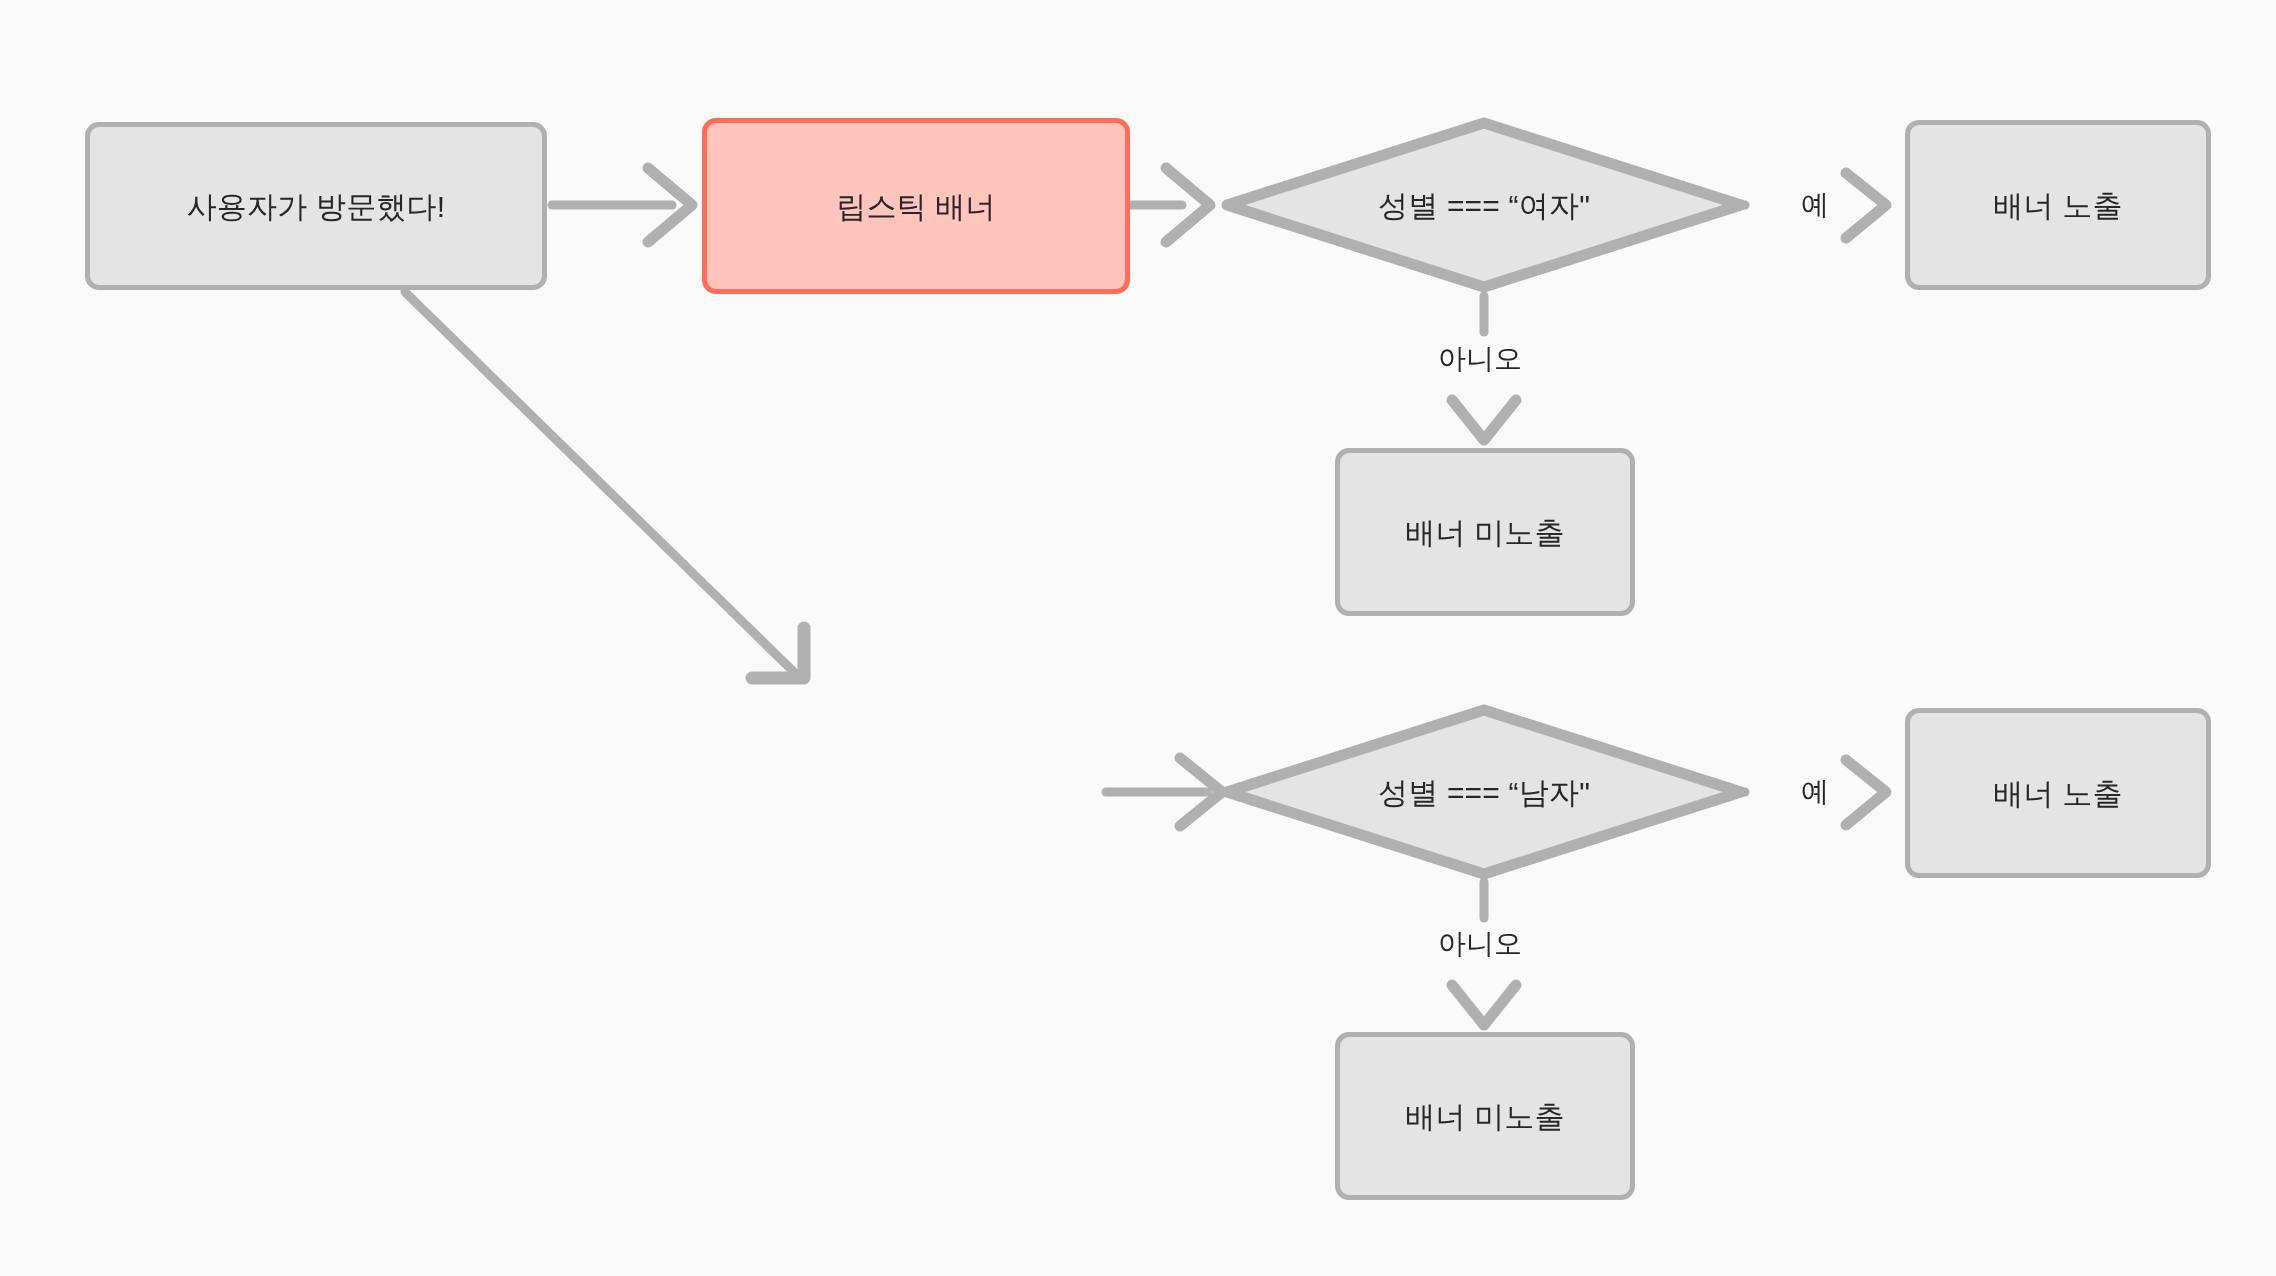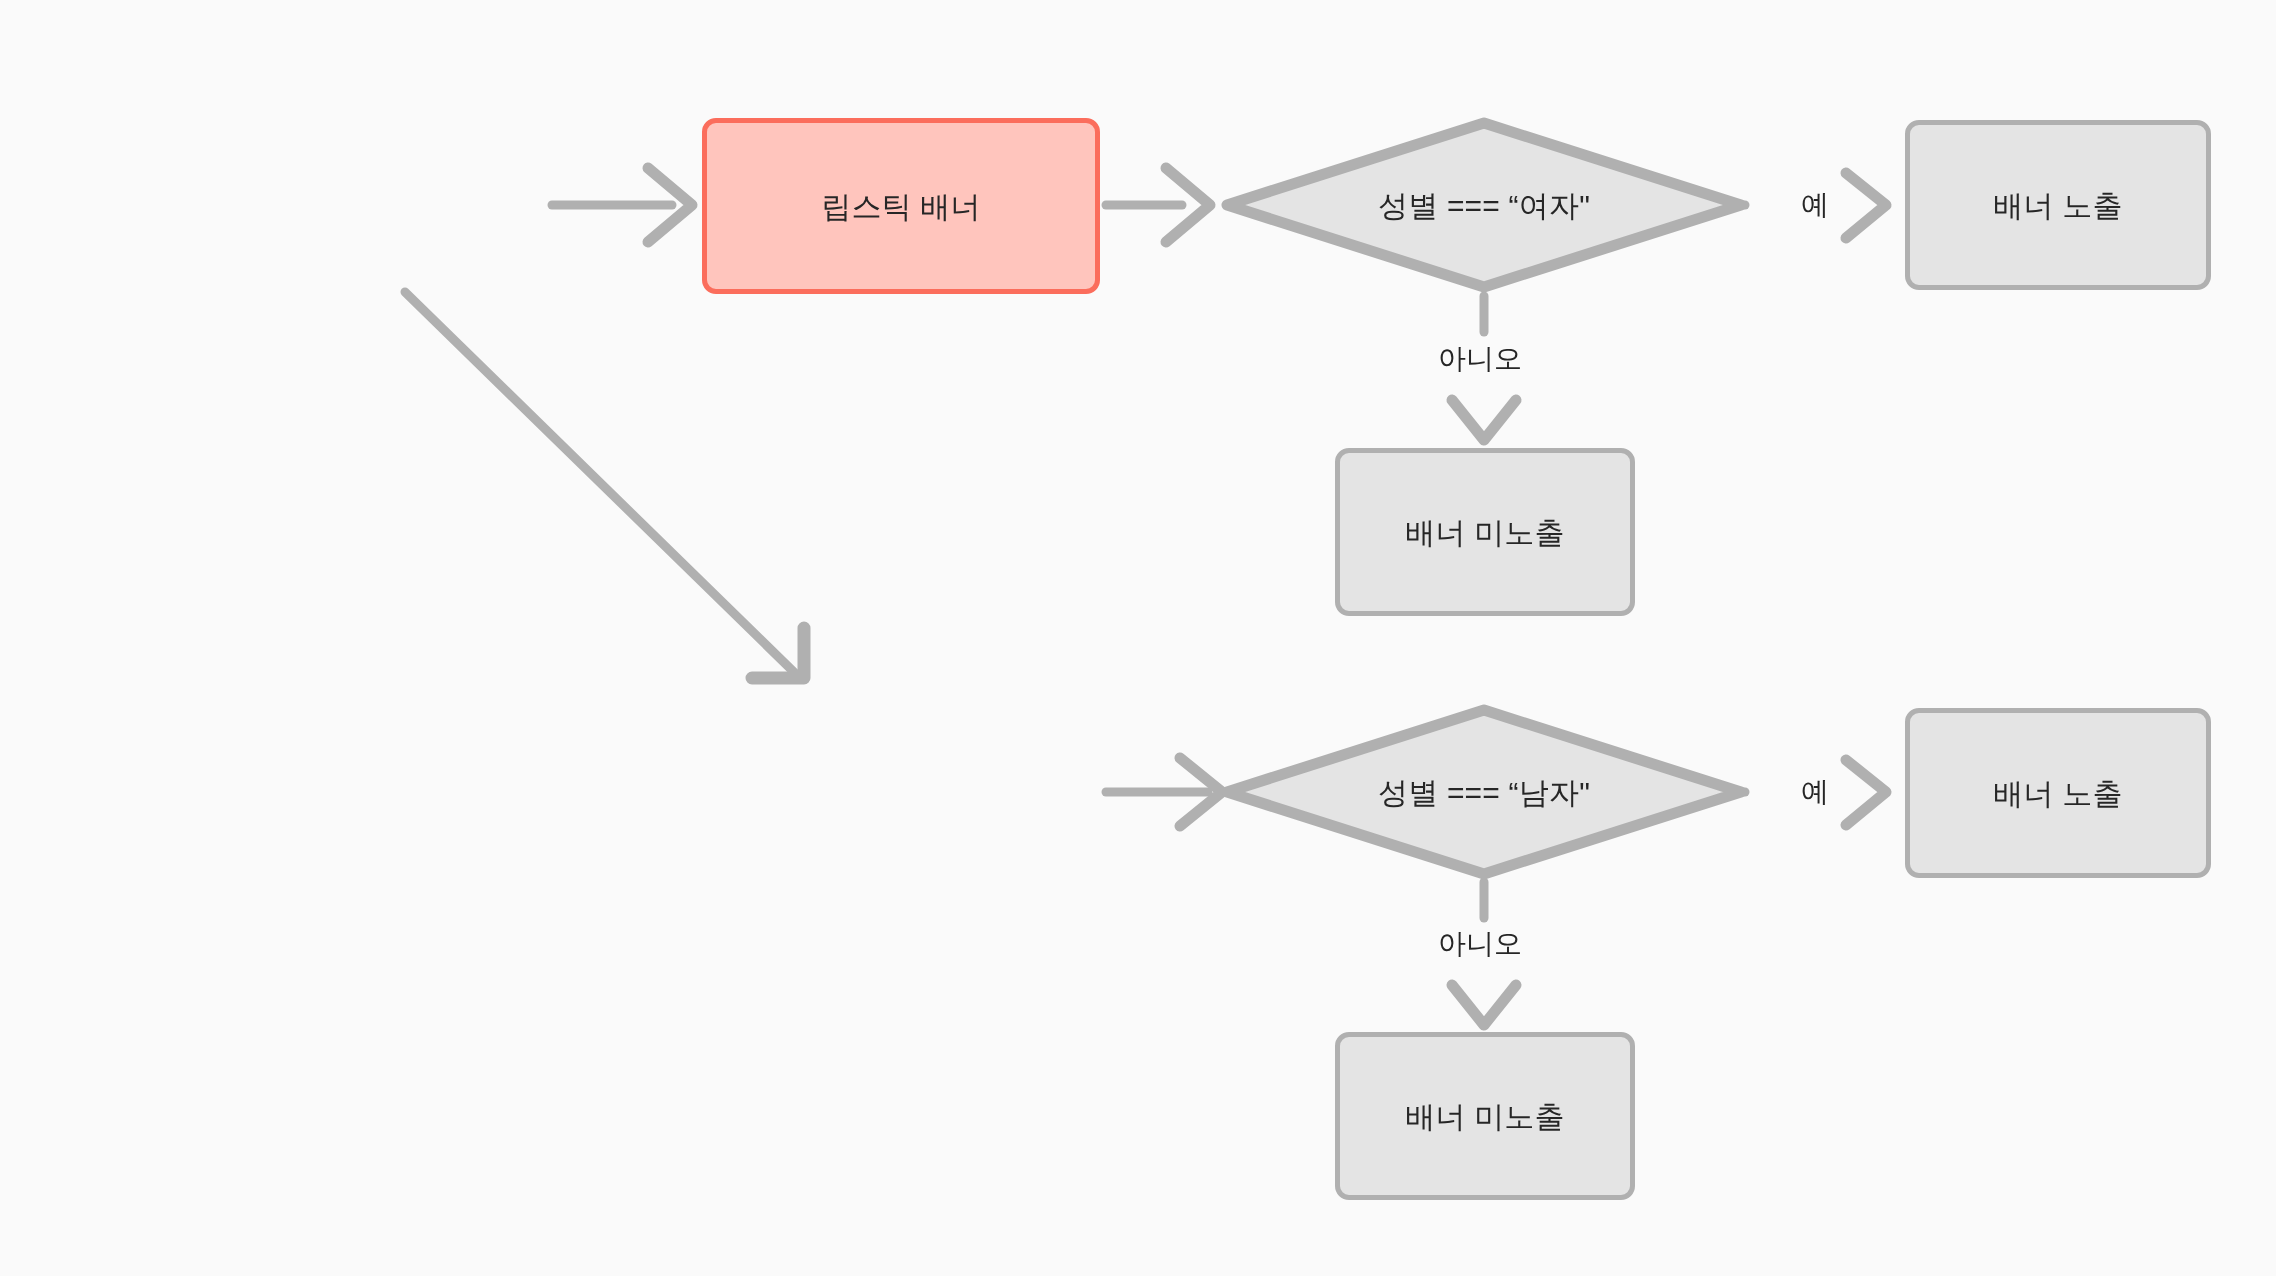--- a/index.html
+++ b/index.html
@@ -123,22 +123,25 @@
       <line x1="1685" y1="792" x2="1745" y2="792" stroke="#b0b0b0" stroke-width="9" stroke-linecap="round"></line>
       <polyline points="1846,760 1886,792 1846,825" fill="none" stroke="#b0b0b0" stroke-width="11" stroke-linecap="round" stroke-linejoin="round"></polyline>
     </g>
 
     <g>
       <line x1="1484" y1="882" x2="1484" y2="918" stroke="#b0b0b0" stroke-width="9" stroke-linecap="round"></line>
       <polyline points="1452,985 1484,1025 1516,985" fill="none" stroke="#b0b0b0" stroke-width="11" stroke-linecap="round" stroke-linejoin="round"></polyline>
     </g>
   </svg>
 
+  <div class="node rect gray" style="left:85px; top:122px; width:462px; height:168px;">
+    <span class="node-label">사용자가 방문했다!</span>
+  </div>
 
-  <div class="node rect red" style="left:702px; top:118px; width:398px; height:176px;">
+  <div class="node rect red" style="left:702px; top:118px; width:428px; height:176px;">
     <span class="node-label">립스틱 배너</span>
   </div>
 
   <div class="node diamond" style="left:1220px; top:116px; width:528px; height:178px;">
     <svg class="diamond-shape" viewBox="0 0 528 178" preserveAspectRatio="none">
       <polygon points="264,7 521,89 264,171 7,89" fill="#e4e4e4" stroke="#b0b0b0" stroke-width="11" stroke-linejoin="round"></polygon>
     </svg>
     <span class="node-label">성별 === “여자"</span>
   </div>
 

